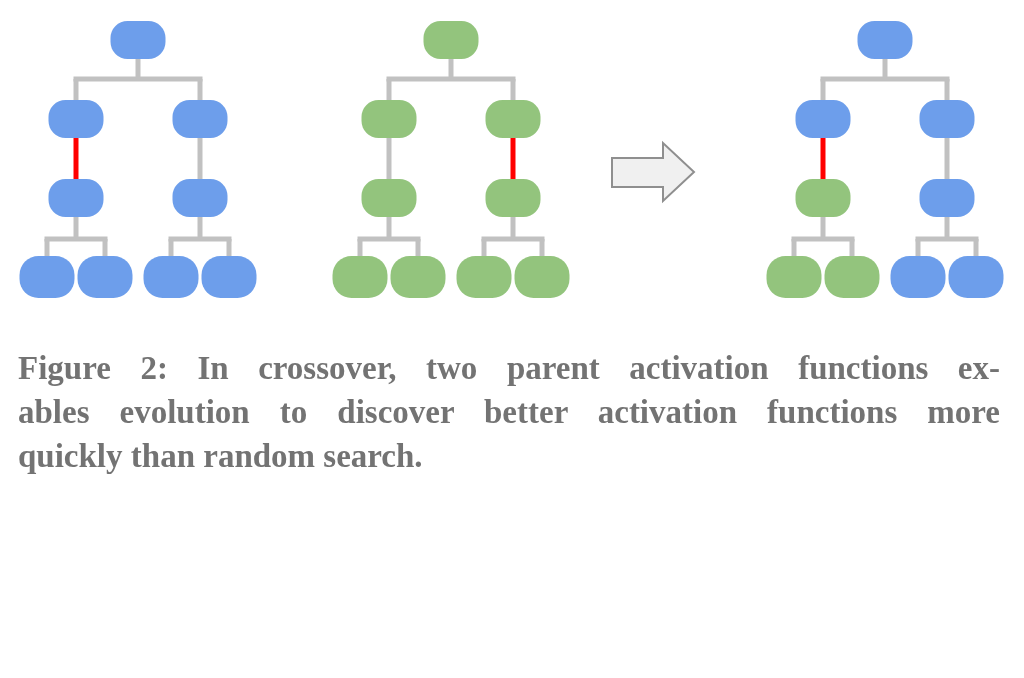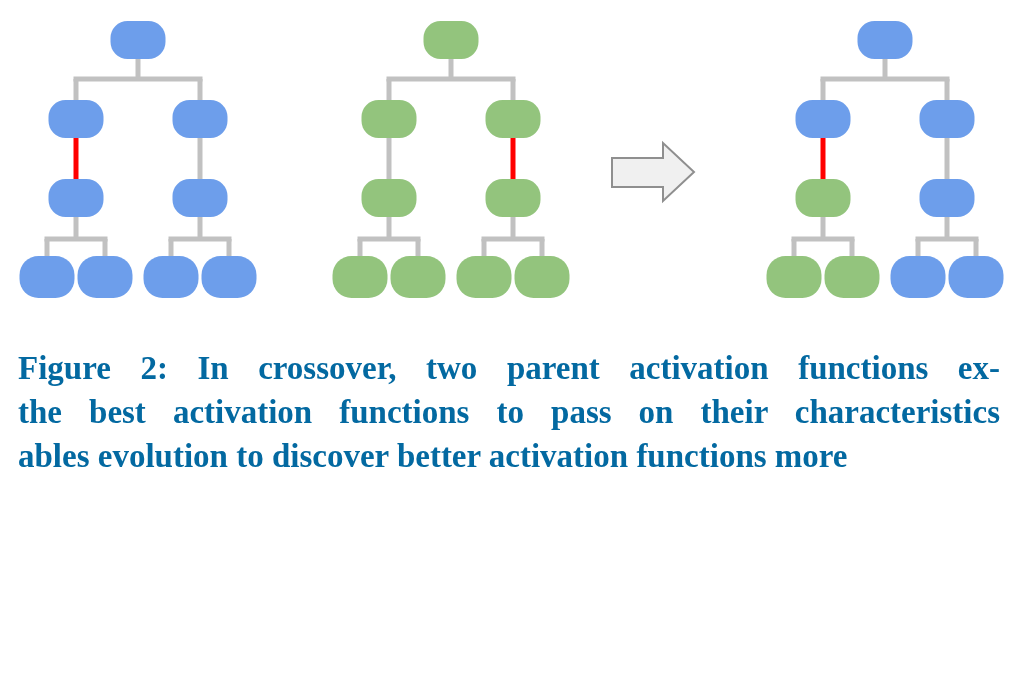--- a/index.html
+++ b/index.html
@@ -6,21 +6,21 @@
   body {
     width: 1024px; height: 678px; overflow: hidden;
     font-family: "Liberation Serif", "DejaVu Serif", serif;
   }
   .diagram-wrap { width: 1024px; height: 332px; }
   .caption {
     margin: 14px 24px 0 18px;
     font-weight: 700;
     font-size: 33px;
     line-height: 44px;
-    color: #0369a1;
+    color: #737373;
   }
   .caption-line {
     text-align: justify;
     text-align-last: justify;
   }
   .caption-line:last-child { text-align-last: left; }
 </style>
 </head>
 <body>
 
@@ -100,15 +100,15 @@
         <rect x="824.5" y="256" width="55" height="42" rx="19" ry="19" fill="#93c47d"></rect>
         <rect x="890.5" y="256" width="55" height="42" rx="19" ry="19" fill="#6d9eeb"></rect>
         <rect x="948.5" y="256" width="55" height="42" rx="19" ry="19" fill="#6d9eeb"></rect>
       </g>
       <polygon points="612,158 663,158 663,143 694,172 663,201 663,187 612,187" fill="#f0f0f0" stroke="#8f8f8f" stroke-width="2" stroke-linejoin="miter"></polygon>
     </svg>
 </div>
 
 <div class="caption">
   <div class="caption-line">Figure 2: In crossover, two parent activation functions ex-</div>
-  <div class="caption-line">the best activation functions to pass on their characteristics</div>
   <div class="caption-line">ables evolution to discover better activation functions more</div>
+  <div class="caption-line">quickly than random search.</div>
 </div>
 
 </body></html>

